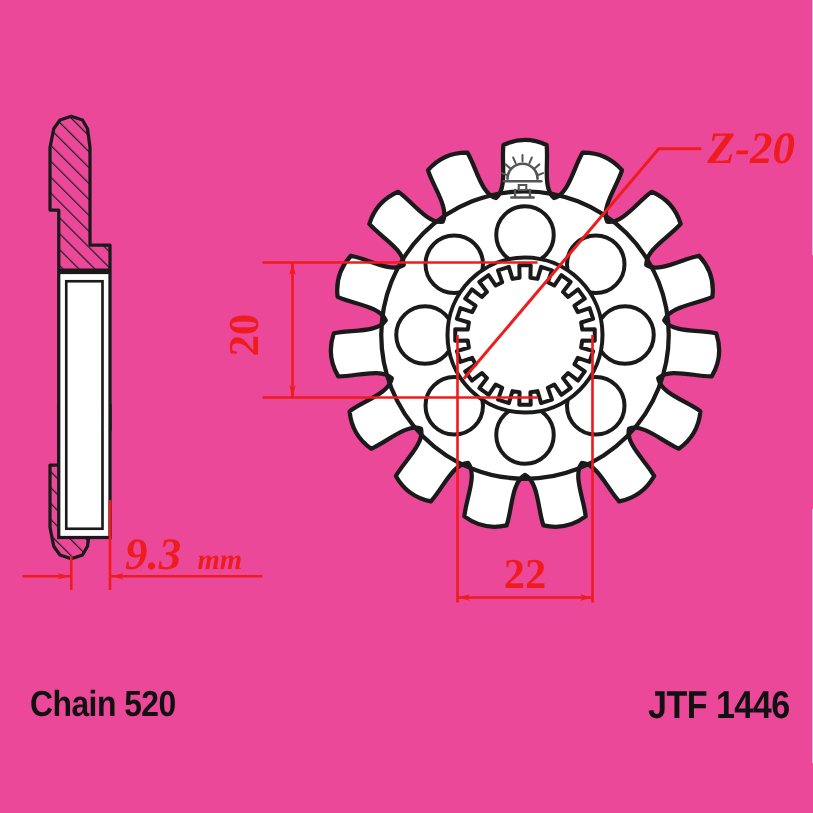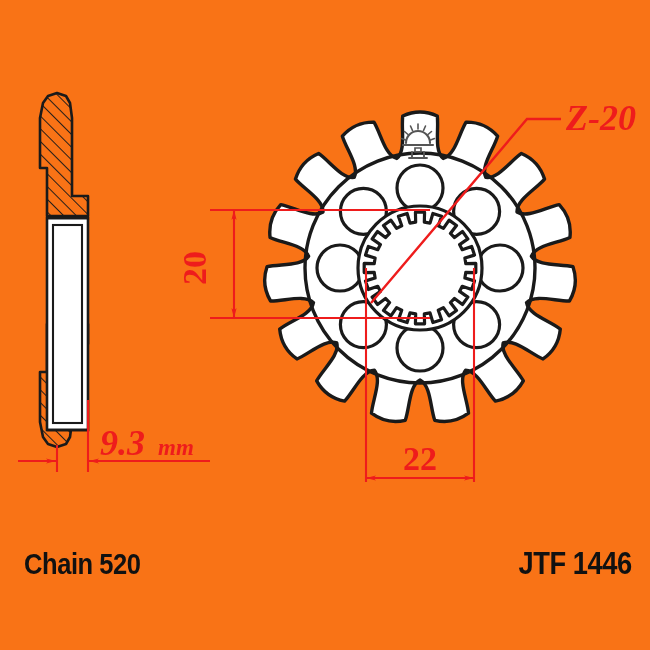--- a/index.html
+++ b/index.html
@@ -4,21 +4,21 @@
 <style>
   html, body {
     margin: 0;
     padding: 0;
     background: #ffffff;
   }
   #page {
     position: relative;
     width: 650px;
     height: 650px;
-    background: #f97316;
+    background: #ec4899;
     overflow: hidden;
     font-family: "Liberation Sans", sans-serif;
   }
   #drawing-svg {
     position: absolute;
     left: 0;
     top: 0;
     width: 650px;
     height: 650px;
     display: block;

